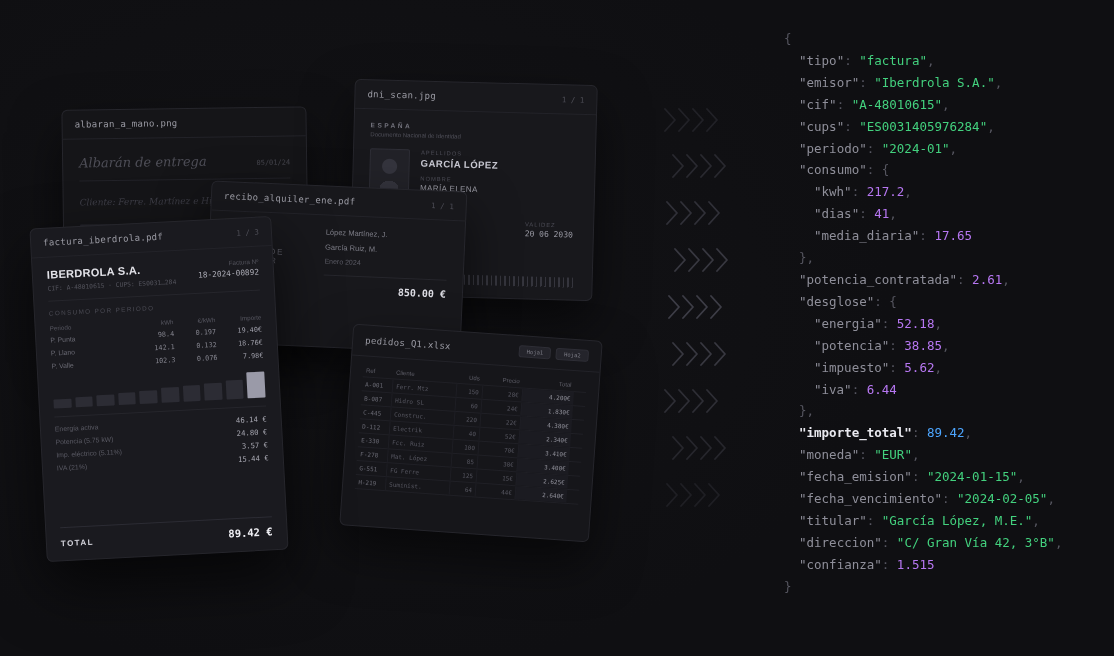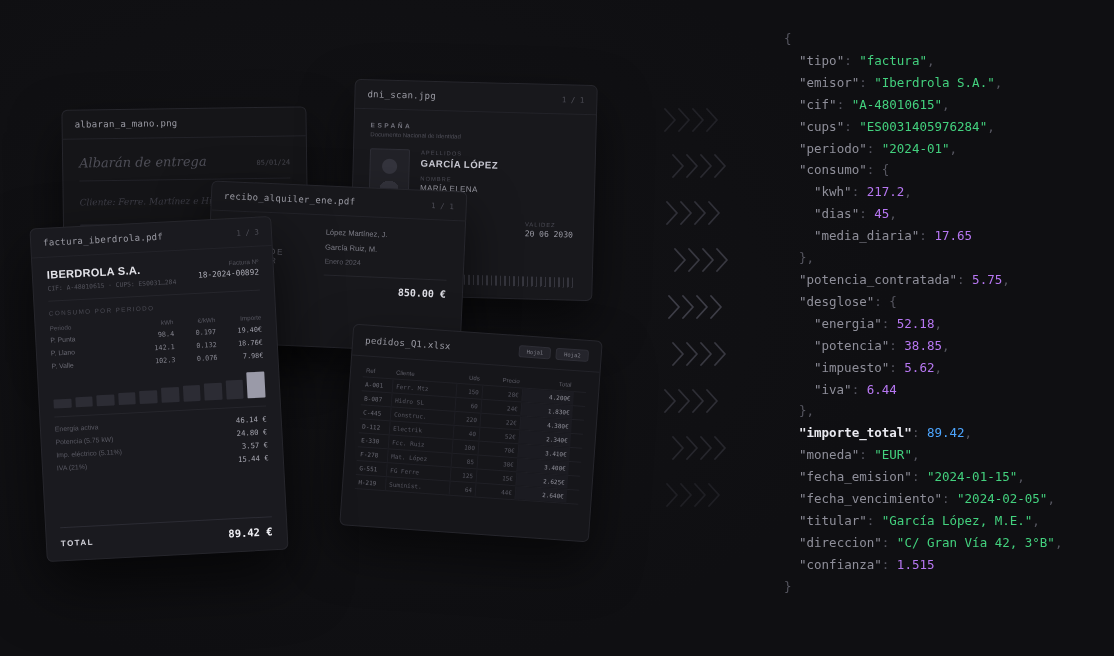--- a/index.html
+++ b/index.html
@@ -423,24 +423,24 @@
   <div class="json-panel">
     <div>
         <div class="json-line" style="padding-left: 0px;"><span class="tok-p">{</span></div>
         <div class="json-line" style="padding-left: 15px;"><span class="tok-k">"tipo"</span><span class="tok-p">: </span><span class="tok-s">"factura"</span><span class="tok-p">,</span></div>
         <div class="json-line" style="padding-left: 15px;"><span class="tok-k">"emisor"</span><span class="tok-p">: </span><span class="tok-s">"Iberdrola S.A."</span><span class="tok-p">,</span></div>
         <div class="json-line" style="padding-left: 15px;"><span class="tok-k">"cif"</span><span class="tok-p">: </span><span class="tok-s">"A-48010615"</span><span class="tok-p">,</span></div>
         <div class="json-line" style="padding-left: 15px;"><span class="tok-k">"cups"</span><span class="tok-p">: </span><span class="tok-s">"ES0031405976284"</span><span class="tok-p">,</span></div>
         <div class="json-line" style="padding-left: 15px;"><span class="tok-k">"periodo"</span><span class="tok-p">: </span><span class="tok-s">"2024-01"</span><span class="tok-p">,</span></div>
         <div class="json-line" style="padding-left: 15px;"><span class="tok-k">"consumo"</span><span class="tok-p">: {</span></div>
         <div class="json-line" style="padding-left: 30px;"><span class="tok-k">"kwh"</span><span class="tok-p">: </span><span class="tok-n">217.2</span><span class="tok-p">,</span></div>
-        <div class="json-line" style="padding-left: 30px;"><span class="tok-k">"dias"</span><span class="tok-p">: </span><span class="tok-n">45</span><span class="tok-p">,</span></div>
+        <div class="json-line" style="padding-left: 30px;"><span class="tok-k">"dias"</span><span class="tok-p">: </span><span class="tok-n">41</span><span class="tok-p">,</span></div>
         <div class="json-line" style="padding-left: 30px;"><span class="tok-k">"media_diaria"</span><span class="tok-p">: </span><span class="tok-n">17.65</span></div>
         <div class="json-line" style="padding-left: 15px;"><span class="tok-p">},</span></div>
-        <div class="json-line" style="padding-left: 15px;"><span class="tok-k">"potencia_contratada"</span><span class="tok-p">: </span><span class="tok-n">5.75</span><span class="tok-p">,</span></div>
+        <div class="json-line" style="padding-left: 15px;"><span class="tok-k">"potencia_contratada"</span><span class="tok-p">: </span><span class="tok-n">2.61</span><span class="tok-p">,</span></div>
         <div class="json-line" style="padding-left: 15px;"><span class="tok-k">"desglose"</span><span class="tok-p">: {</span></div>
         <div class="json-line" style="padding-left: 30px;"><span class="tok-k">"energia"</span><span class="tok-p">: </span><span class="tok-n">52.18</span><span class="tok-p">,</span></div>
         <div class="json-line" style="padding-left: 30px;"><span class="tok-k">"potencia"</span><span class="tok-p">: </span><span class="tok-n">38.85</span><span class="tok-p">,</span></div>
         <div class="json-line" style="padding-left: 30px;"><span class="tok-k">"impuesto"</span><span class="tok-p">: </span><span class="tok-n">5.62</span><span class="tok-p">,</span></div>
         <div class="json-line" style="padding-left: 30px;"><span class="tok-k">"iva"</span><span class="tok-p">: </span><span class="tok-n">6.44</span></div>
         <div class="json-line" style="padding-left: 15px;"><span class="tok-p">},</span></div>
         <div class="json-line" style="padding-left: 15px;"><span class="tok-kb">"importe_total"</span><span class="tok-p">: </span><span class="tok-nb">89.42</span><span class="tok-p">,</span></div>
         <div class="json-line" style="padding-left: 15px;"><span class="tok-k">"moneda"</span><span class="tok-p">: </span><span class="tok-s">"EUR"</span><span class="tok-p">,</span></div>
         <div class="json-line" style="padding-left: 15px;"><span class="tok-k">"fecha_emision"</span><span class="tok-p">: </span><span class="tok-s">"2024-01-15"</span><span class="tok-p">,</span></div>
         <div class="json-line" style="padding-left: 15px;"><span class="tok-k">"fecha_vencimiento"</span><span class="tok-p">: </span><span class="tok-s">"2024-02-05"</span><span class="tok-p">,</span></div>

